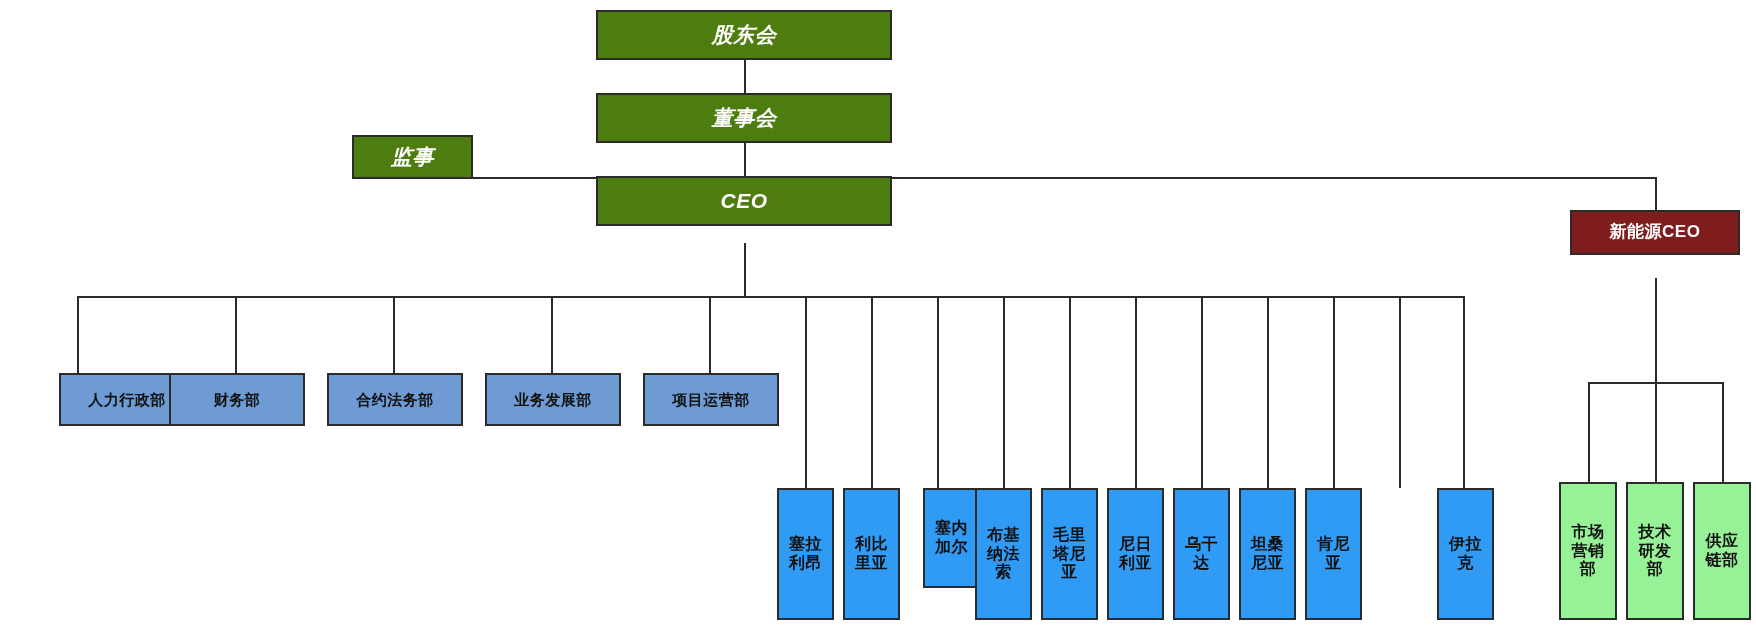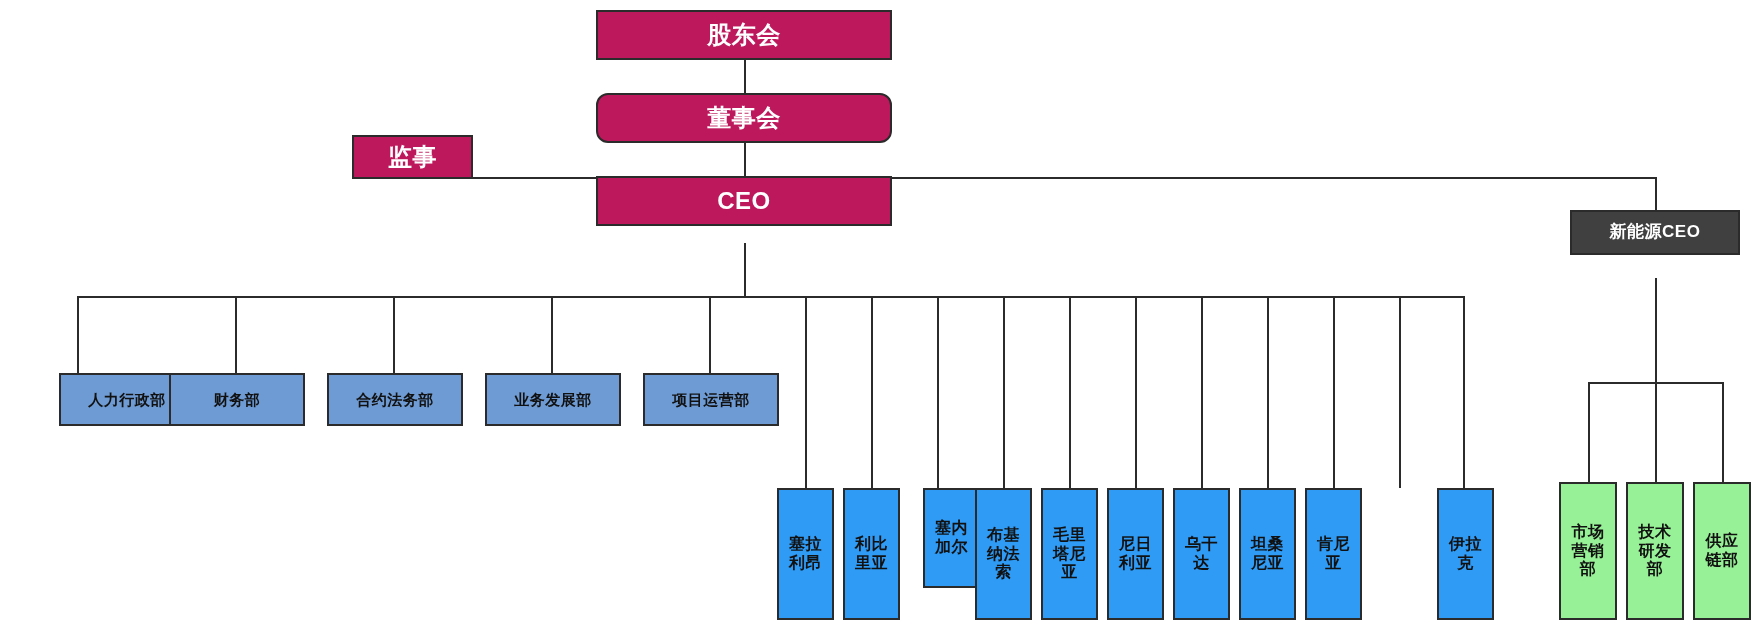--- a/index.html
+++ b/index.html
@@ -23,36 +23,37 @@
     border: 2px solid #2b2b2b;
     display: flex;
     align-items: center;
     justify-content: center;
     text-align: center;
     font-weight: bold;
     line-height: 1.18;
     letter-spacing: 0.5px;
   }
   .node-exec {
-    background: #be185d;
+    background: #4d7c0f;
     color: #ffffff;
-    font-size: 24px;
+    font-size: 21px;
+    font-style: italic;
   }
   .node-dept {
     background: #6e9bd3;
     color: #111111;
     font-size: 15px;
   }
   .node-country {
     background: #2f9bf5;
     color: #111111;
     font-size: 16px;
   }
   .node-green-exec {
-    background: #404040;
+    background: #7f1d1d;
     color: #ffffff;
     font-size: 17px;
   }
   .node-green-dept {
     background: #97f297;
     color: #111111;
     font-size: 16px;
   }
   .node-label {
     display: block;
@@ -104,21 +105,21 @@
   <div class="edge edge-v" style="left:1655px; top:278px; height:105px;"></div>
   <div class="edge edge-h" style="left:1588px; top:382px; width:134px;"></div>
   <div class="edge edge-v" style="left:1588px; top:382px; height:100px;"></div>
   <div class="edge edge-v" style="left:1655px; top:382px; height:100px;"></div>
   <div class="edge edge-v" style="left:1722px; top:382px; height:100px;"></div>
 
   <div class="node node-exec" style="left:596px; top:10px; width:296px; height:50px;">
     <span class="node-label">股东会</span>
   </div>
 
-  <div class="node node-exec" style="left:596px; top:93px; width:296px; height:50px;border-radius:12px;">
+  <div class="node node-exec" style="left:596px; top:93px; width:296px; height:50px;">
     <span class="node-label">董事会</span>
   </div>
 
   <div class="node node-exec" style="left:352px; top:135px; width:121px; height:44px;">
     <span class="node-label">监事</span>
   </div>
 
   <div class="node node-exec" style="left:596px; top:176px; width:296px; height:50px;">
     <span class="node-label">CEO</span>
   </div>

